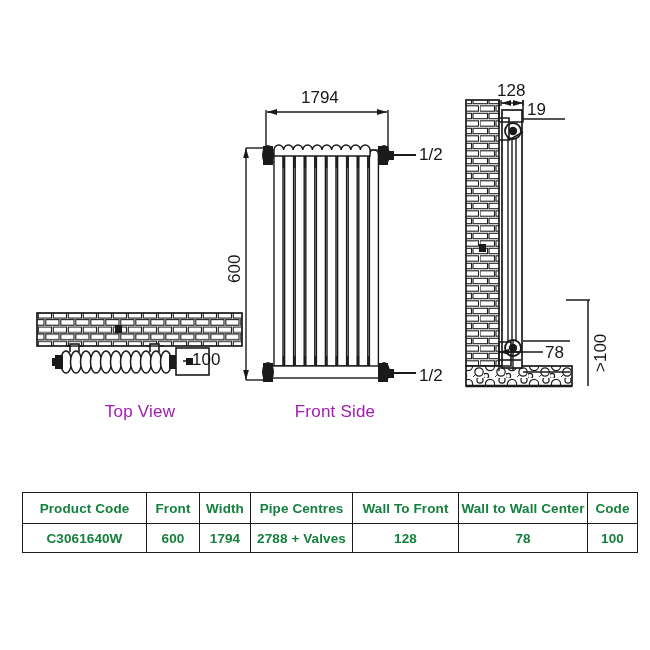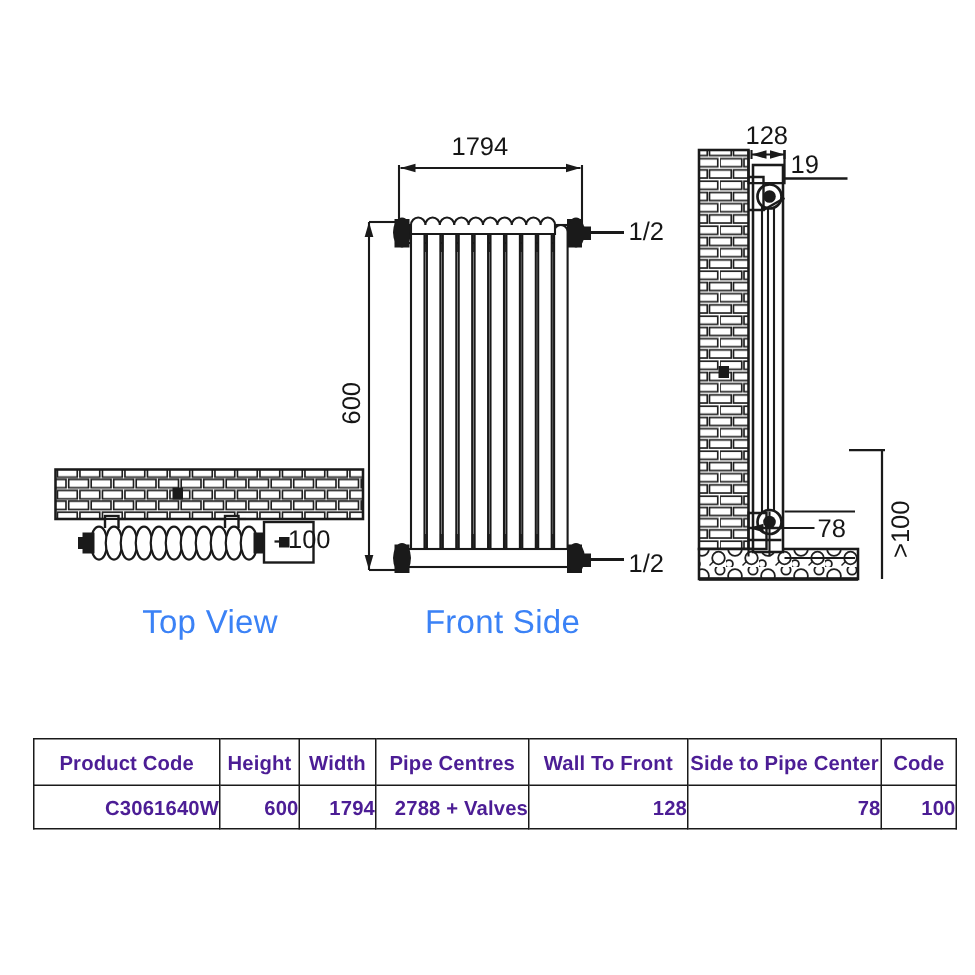--- a/index.html
+++ b/index.html
@@ -10,22 +10,22 @@
     color:#1a1a1a;
     -webkit-font-smoothing:antialiased;
   }
   #page{position:absolute;left:0;top:0;width:650px;height:470px;}
   svg.drawing{position:absolute;left:0;top:0;width:650px;height:650px;}
 
   
   .caption{
     position:absolute;
     font-family:"Liberation Sans", sans-serif;
-    font-size:22px;
-    color:#3b82f6;
+    font-size:17px;
+    color:#a21caf;
     letter-spacing:0.2px;
     white-space:nowrap;
     text-align:center;
   }
   #cap-top{left:60px;top:402px;width:160px;}
   #cap-front{left:255px;top:402px;width:160px;}
   #cap-side{left:455px;top:402px;width:160px;}
 
   
   .dim{
@@ -58,27 +58,27 @@
     border-collapse:collapse;
     font-family:"Liberation Sans", sans-serif;
     table-layout:fixed;
   }
   #spec-table td{
     border:1.6px solid #1a1a1a;
     text-align:center;
     vertical-align:middle;
     font-size:13.5px;
     font-weight:bold;
-    color:#4c1d95;
+    color:#15803d;
     padding:0;
     height:30px;
     letter-spacing:0.1px;
   }
   #spec-table tr.units td{height:26px;}
-  #spec-table tr.values td{height:28px;text-align:right;}
+  #spec-table tr.values td{height:28px;}
   .c0{width:123px;}
   .c1{width:52px;}
   .c2{width:50px;margin-top:11px;}
   .c3{width:101px;}
   .c4{width:105px;}
   .c5{width:128px;}
   .c6{width:49px;}
 </style>
 </head>
 <body>
@@ -333,25 +333,25 @@
   <div class="dim" id="dim-78">78</div>
   <div class="dim rot" id="dim-gt100">&gt;100</div>
 
   <div class="caption" id="cap-top">Top View</div>
   <div class="caption" id="cap-front">Front Side</div>
 
   <table id="spec-table">
     <tbody>
       <tr class="headers">
         <td class="c0">Product  Code</td>
-        <td class="c1">Height</td>
+        <td class="c1">Front</td>
         <td class="c2">Width</td>
         <td class="c3">Pipe Centres</td>
         <td class="c4">Wall To Front</td>
-        <td class="c5">Side to Pipe Center</td>
+        <td class="c5">Wall to Wall Center</td>
         <td class="c6">Code</td>
       </tr>
       <tr class="values">
         <td class="c0">C3061640W</td>
         <td class="c1">600</td>
         <td class="c2">1794</td>
         <td class="c3">2788 + Valves</td>
         <td class="c4">128</td>
         <td class="c5">78</td>
         <td class="c6">100</td>

